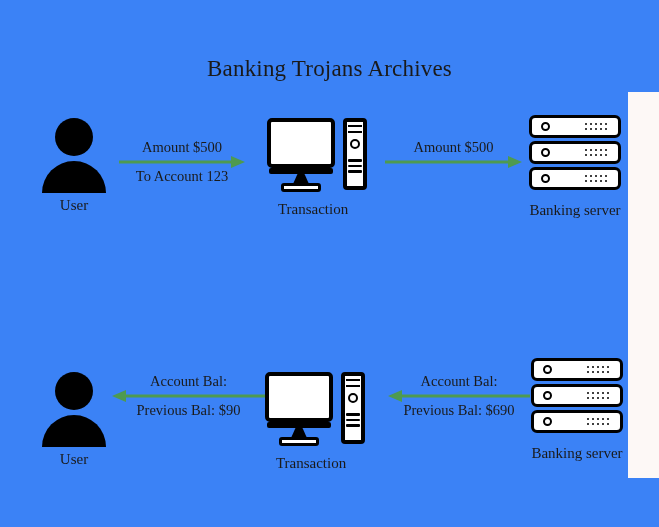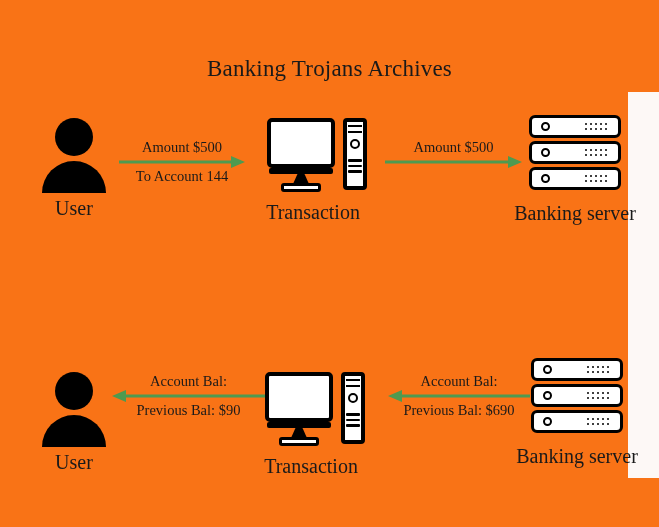--- a/index.html
+++ b/index.html
@@ -9,21 +9,21 @@
     background: #ffffff;
   }
   body {
     font-family: "Liberation Serif", "DejaVu Serif", serif;
     color: #111111;
   }
   #canvas {
     position: relative;
     width: 659px;
     height: 527px;
-    background: #f97316;
+    background: #3b82f6;
     overflow: hidden;
   }
 
   
   .edge-band {
     position: absolute;
     top: 92px;
     left: 628px;
     width: 31px;
     height: 386px;
@@ -44,21 +44,21 @@
   }
 
   
   .node {
     position: absolute;
   }
   .node-label {
     position: absolute;
     left: 50%;
     transform: translateX(-50%);
-    font-size: 20px;
+    font-size: 15px;
     color: #1a1a1a;
     white-space: nowrap;
     line-height: 1;
   }
 
   
   .avatar {
     position: relative;
     width: 64px;
     height: 76px;
@@ -263,21 +263,21 @@
     </div>
     <div class="node-label" style="top:80px;">User</div>
   </div>
 
   <div class="arrow" style="left:119px; top:156px; width:126px;">
     <div class="arrow-text above">Amount $500</div>
     <svg width="126" height="12" viewBox="0 0 126 12">
       <line x1="0" y1="6" x2="112" y2="6" stroke="#4e9a50" stroke-width="3"></line>
       <polygon points="112,0 126,6 112,12" fill="#4e9a50"></polygon>
     </svg>
-    <div class="arrow-text below">To Account 144</div>
+    <div class="arrow-text below">To Account 123</div>
   </div>
 
   <div class="node" style="left:267px; top:118px;">
     <div class="computer">
       <div class="monitor">
         <div class="screen"></div>
         <div class="bezel"></div>
         <div class="neck"></div>
         <div class="base"></div>
       </div>

